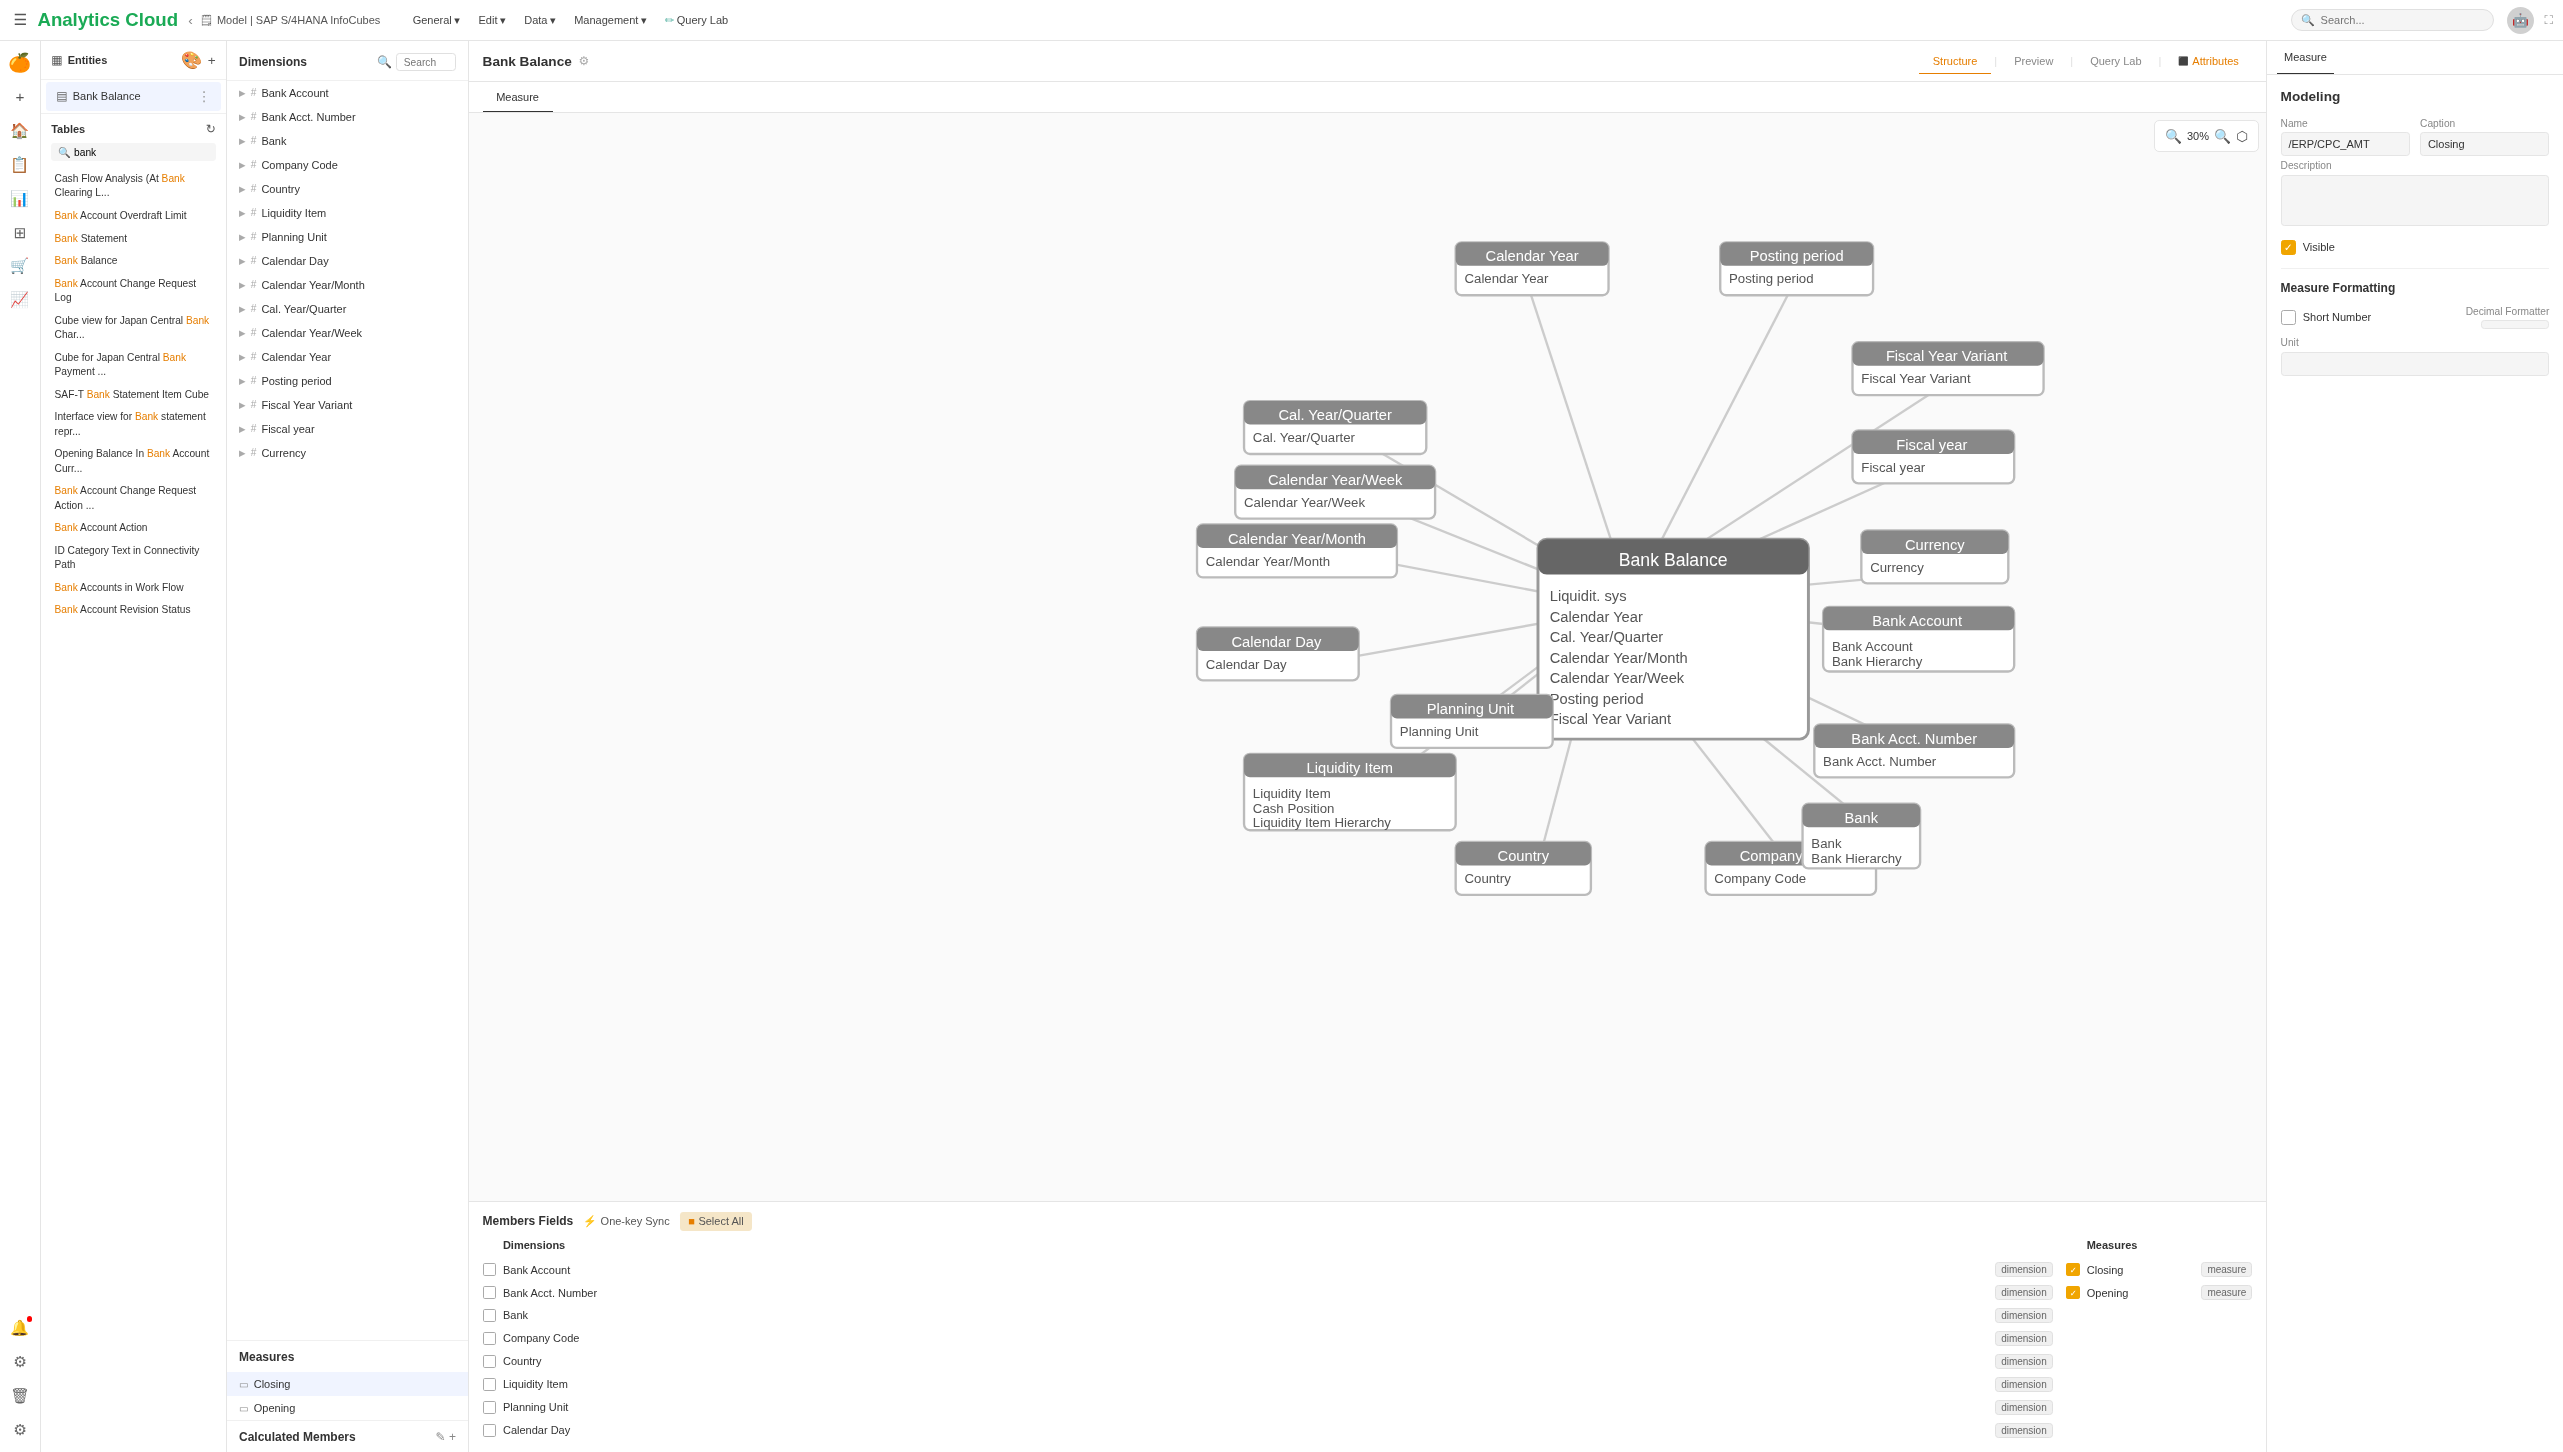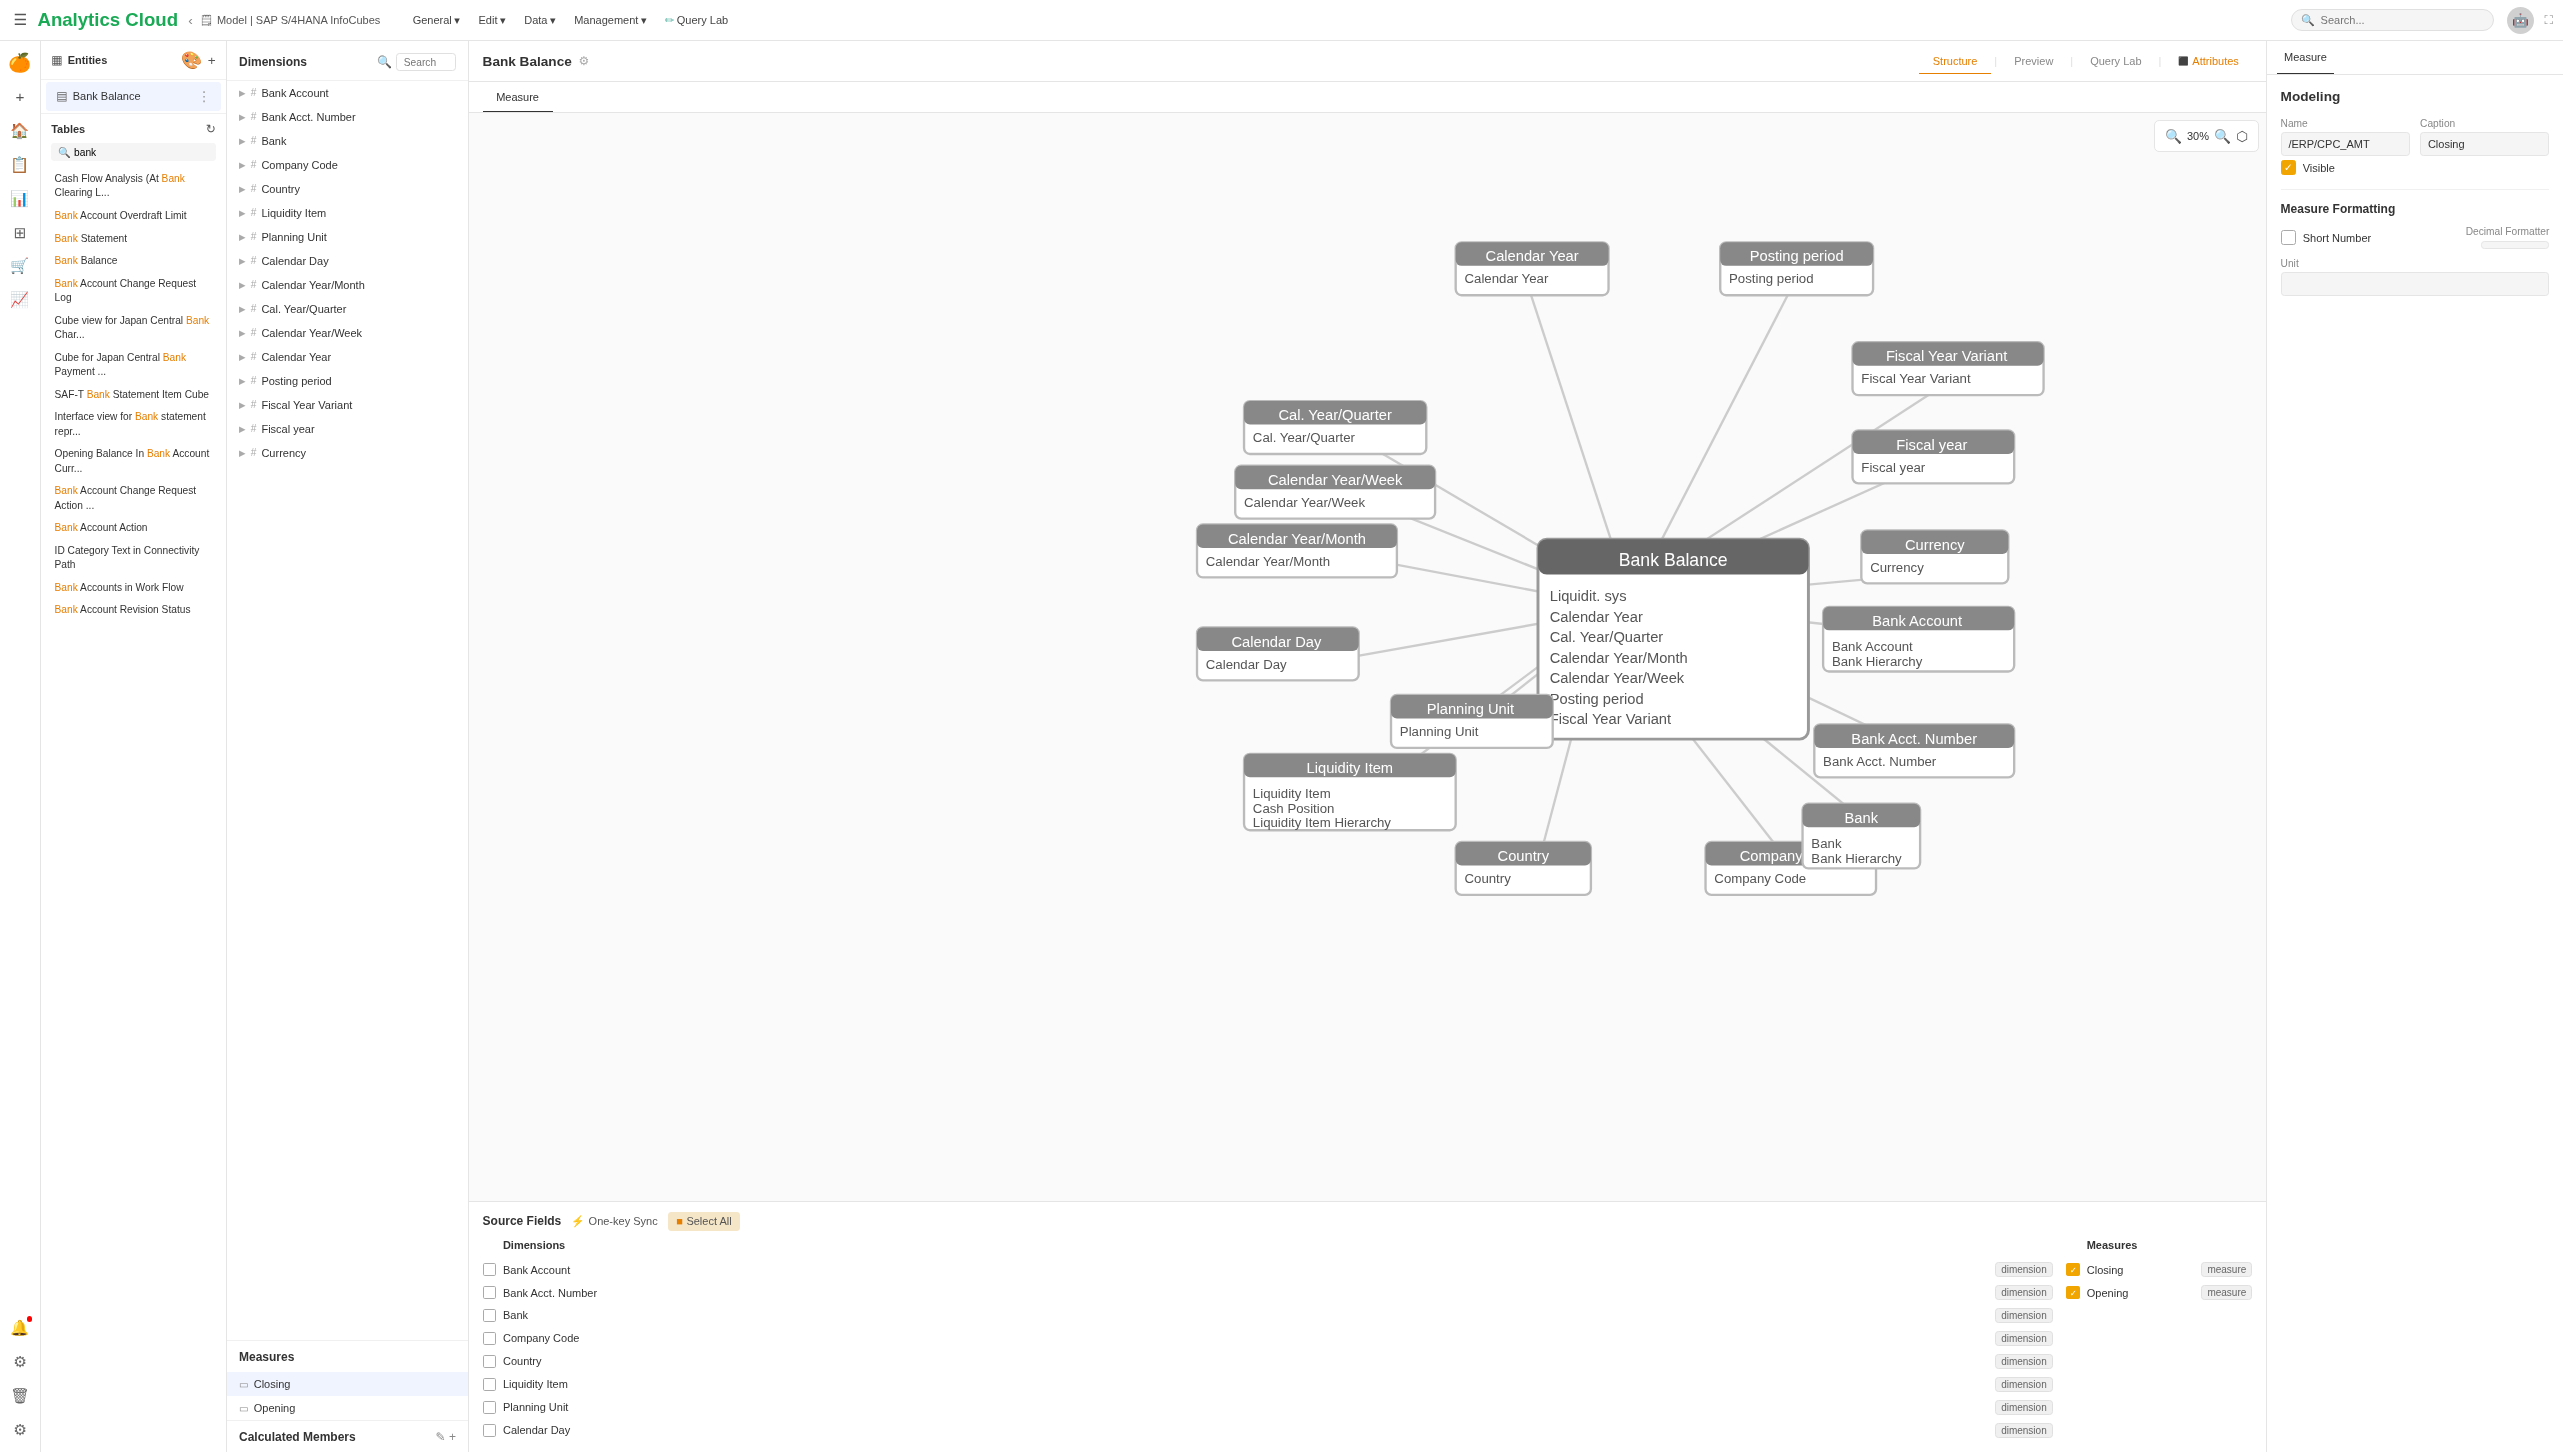--- a/index.html
+++ b/index.html
@@ -504,21 +504,21 @@
             <rect x="448" y="235" width="40" height="22" rx="2" fill="#fff" stroke="#bbb" stroke-width="0.8"></rect>
             <rect x="448" y="235" width="40" height="8" rx="2" fill="#888" stroke="none"></rect>
             <text x="468" y="241.5" text-anchor="middle" font-size="5" fill="#fff">Bank</text>
             <text x="451" y="250" font-size="4.5" fill="#555">Bank</text>
             <text x="451" y="255" font-size="4.5" fill="#555">Bank Hierarchy</text>
           </svg>
         </div>
 
         <div class="source-fields">
           <div class="source-toolbar">
-            <span class="source-title">Source Fields</span>
+            <span class="source-title">Members Fields</span>
             <div class="sync-btn">
               <span>⚡</span>
               <span>One-key Sync</span>
             </div>
             <div class="select-all-btn">
               <span style="color:#e67e00;">■</span>
               <span>Select All</span>
             </div>
           </div>
           <div class="source-columns">
@@ -592,20 +592,24 @@
       <div class="modeling-title">Modeling</div>
       <div class="field-row">
         <div class="field-group">
           <div class="field-label">Name</div>
           <div class="field-value">/ERP/CPC_AMT</div>
         </div>
         <div class="field-group">
           <div class="field-label">Caption</div>
           <div class="field-value">Closing</div>
         </div>
+      </div>
+      <div style="margin-bottom:12px;">
+        <div class="field-label">Description</div>
+        <textarea class="desc-area" style=""></textarea>
       </div>
       <div class="visible-row">
         <div class="checkbox-styled checked">✓</div>
         <span>Visible</span>
       </div>
       <div style="border-top:0.8px solid #f0f0f0;padding-top:12px;">
         <div class="section-title">Measure Formatting</div>
         <div style="display:flex;align-items:center;justify-content:space-between;margin-bottom:8.5px;">
           <div style="display:flex;align-items:center;gap:6.8px;">
             <div class="checkbox-styled unchecked"></div>

